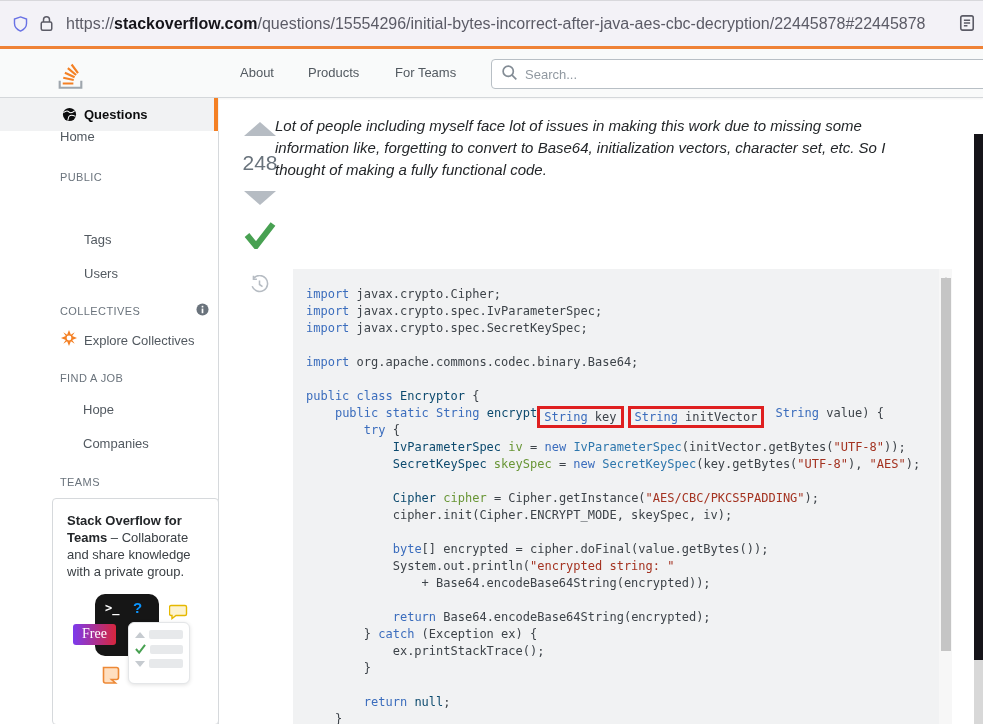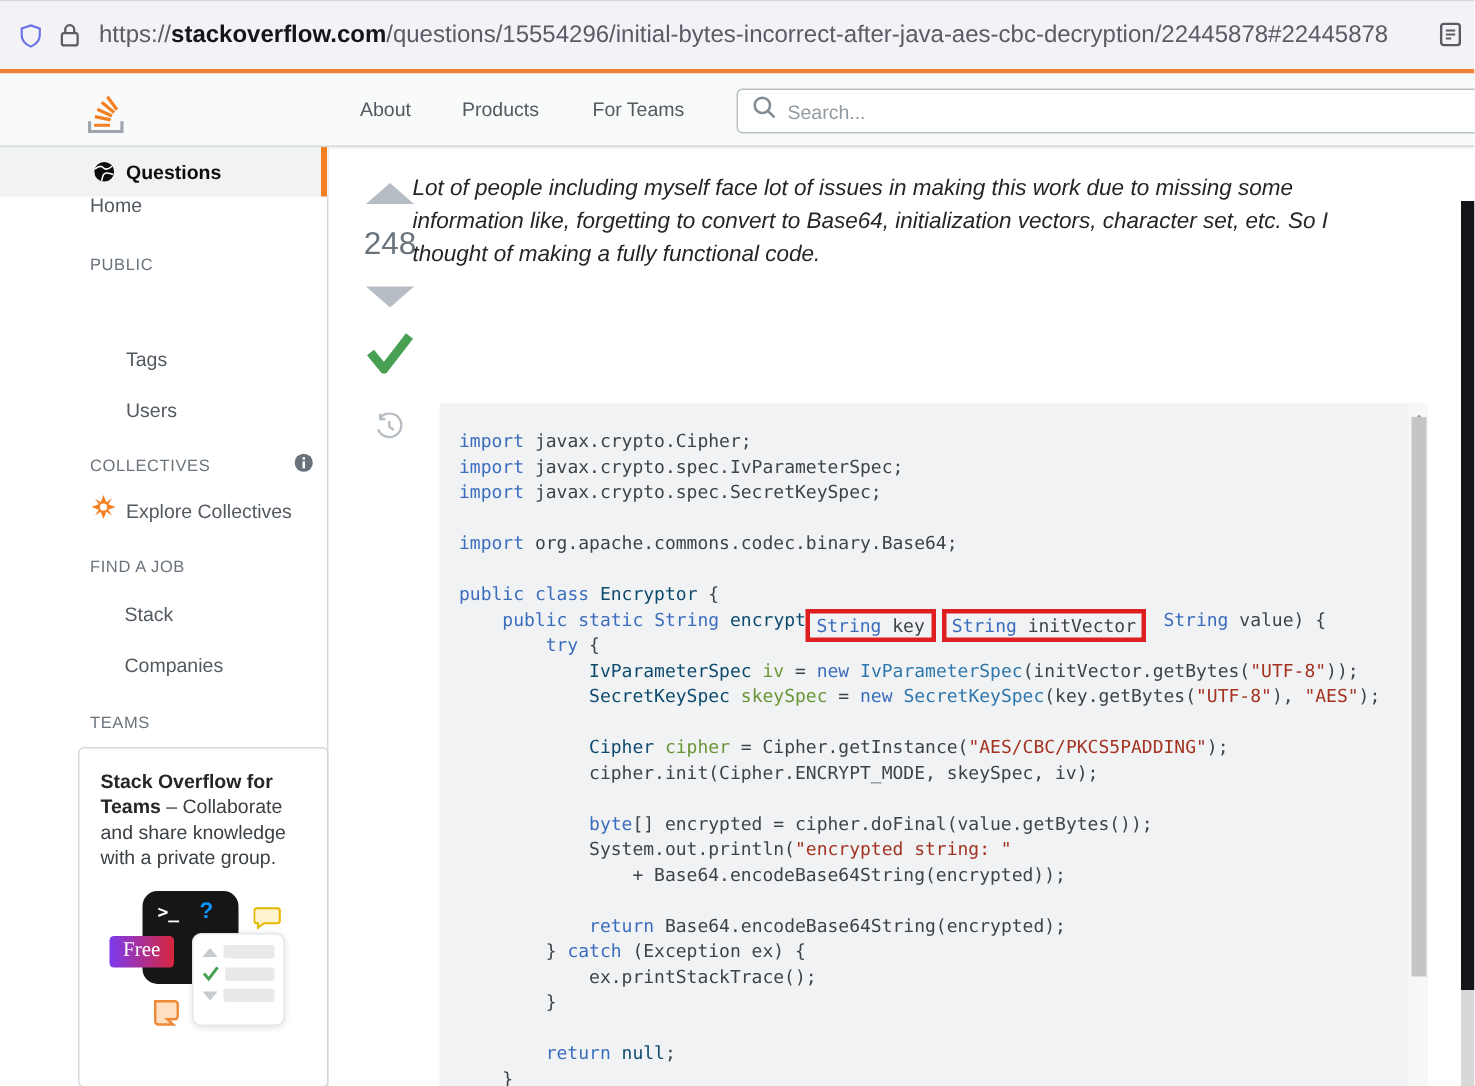--- a/index.html
+++ b/index.html
@@ -185,21 +185,21 @@
         </svg>
     </span>
     <span id="sb-explore-icn">
       <svg width="16" height="16" viewBox="0 0 16 16">
           <polygon fill="#f48024" points="16,8 11.2,9.9 13.7,13.7 9.9,11.2 8,16 6.1,11.2 2.3,13.7 4.8,9.9 0,8 4.8,6.1 2.3,2.3 6.1,4.8 8,0 9.9,4.8 13.7,2.3 11.2,6.1"></polygon>
           <circle cx="8" cy="8" r="2.4" fill="#fff"></circle>
         </svg>
     </span>
     <span class="side-link" id="sb-explore">Explore Collectives</span>
     <span class="side-head" id="sb-findajob">FIND A JOB</span>
-    <span class="side-link" id="sb-jobs">Stack</span>
+    <span class="side-link" id="sb-jobs">Hope</span>
     <span class="side-link" id="sb-companies">Companies</span>
     <span class="side-head" id="sb-teams">TEAMS</span>
 
     <div id="teamscard">
       <div class="txt"><b>Stack Overflow for Teams</b><span> – Collaborate and share knowledge with a private group.</span></div>
       <div id="illus">
         <div id="term">
           <span class="prompt">&gt;_</span>
           <span class="q">?</span>
         </div>

